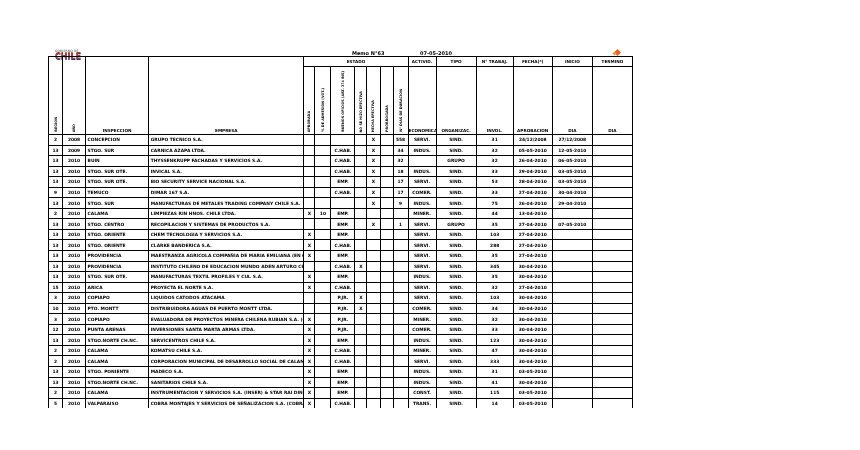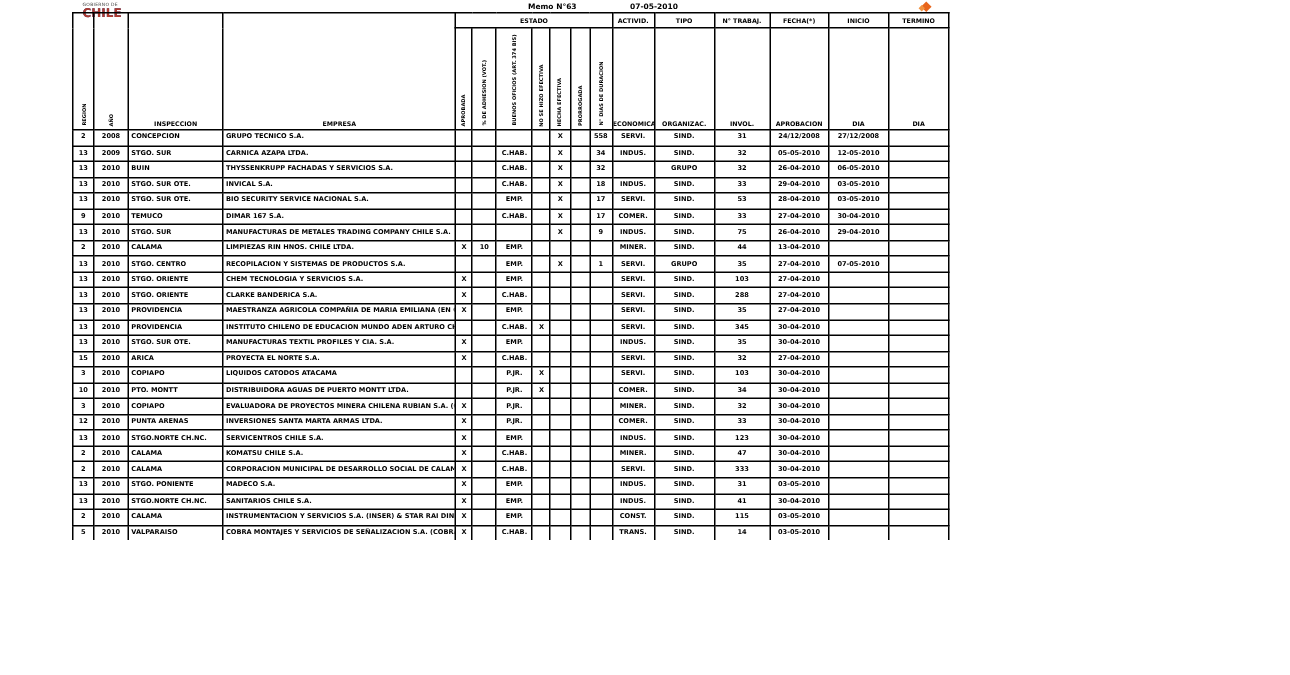--- a/index.html
+++ b/index.html
@@ -1,17 +1,17 @@
 <!DOCTYPE html>
 <html><head>
 <meta charset="utf-8">
 <style>
   html,body{margin:0;padding:0;background:#fff;}
   .page{position:relative;width:860px;height:360px;background:#ffffff;overflow:hidden;
-        font-family:"DejaVu Sans",sans-serif;color:#000;}
+        font-family:"DejaVu Sans",sans-serif;color:#000;margin-top:48px;}
   
   .gob-logo{position:absolute;left:55px;top:1px;line-height:4px;}
   .gob-line1{font-size:3px;color:#444;letter-spacing:.2px;}
   .gob-line2{font-size:8px;font-weight:bold;color:#b03a2e;line-height:8px;
              text-shadow:0 .5px 0 #1a3c8f;}
   .memo{position:absolute;left:352px;top:2px;font-size:5px;font-weight:bold;}
   .memo-date{position:absolute;left:420px;top:2px;font-size:5px;font-weight:bold;}
   .dt-logo{position:absolute;left:613px;top:1px;width:8px;height:7px;}
   .dt-logo i{position:absolute;left:2px;top:1px;width:5px;height:5px;background:#e8641b;
              transform:rotate(45deg);display:block;}

